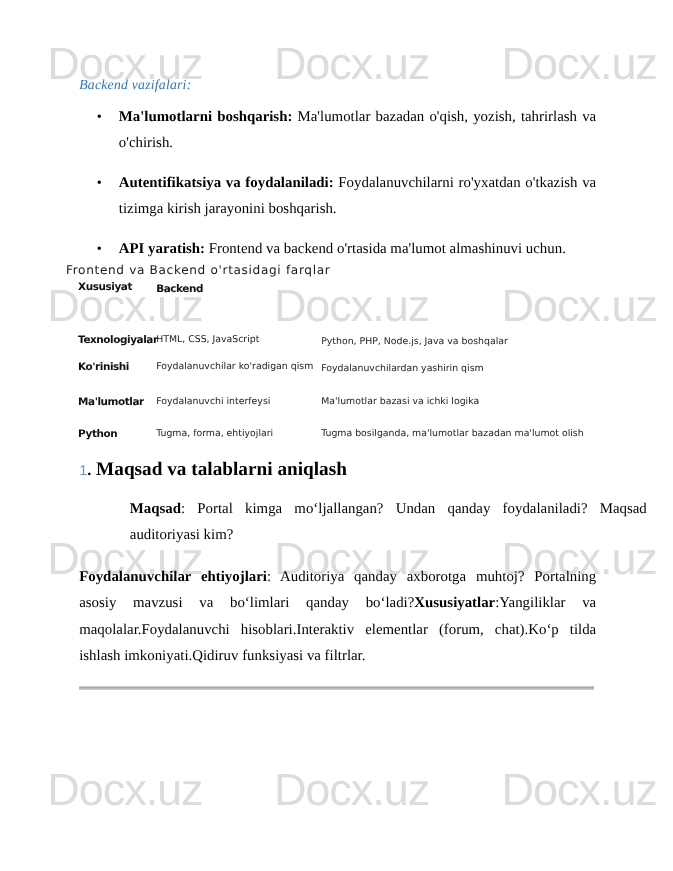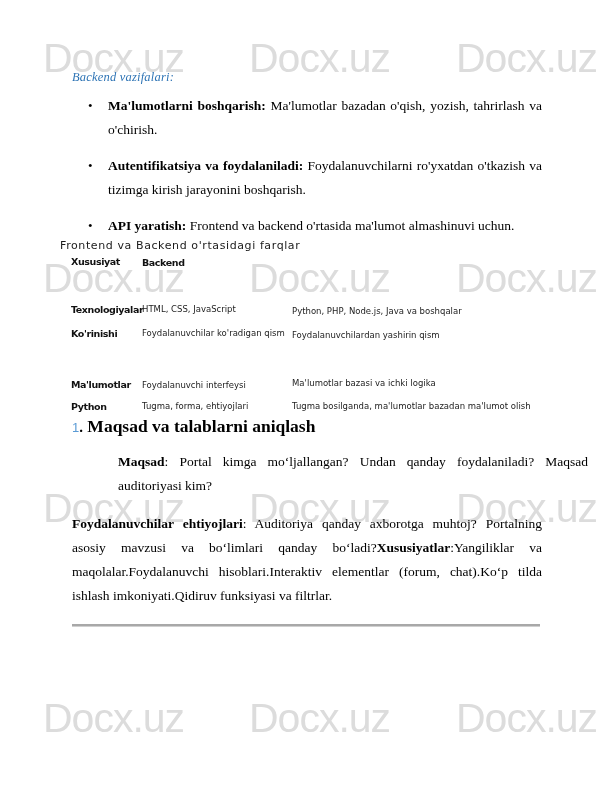--- a/index.html
+++ b/index.html
@@ -94,21 +94,21 @@
       position: relative;
       display: flex;
     }
     .tbl .c1 { width: 71px; flex: none; font-weight: bold; font-size: 9.5px; letter-spacing: -0.4px; color: #111; }
     .tbl .c2 { width: 150px; flex: none; }
     .tbl .c3 { flex: 1; text-align: justify; line-height: 14px; }
     .tbl .hdr .c2, .tbl .hdr .c3 { font-weight: bold; font-size: 9.5px; letter-spacing: -0.4px; color: #111; }
     .tbl .hdr { height: 48px; }
     .tbl .r1 { height: 24px; align-items: flex-start; }
     .tbl .r2 { height: 24px; align-items: flex-start; }
-    .tbl .r3 { height: 26px; align-items: flex-end; margin-top: 12px; }
+    .tbl .r3 { height: 26px; align-items: center; }
     .tbl .r4 { height: 32px; align-items: center; }
 
     .heading {
       position: absolute;
       left: 72px;
       top: 416px;
       font-family: "Liberation Serif", serif;
       font-size: 17.5px;
       font-weight: bold;
     }

